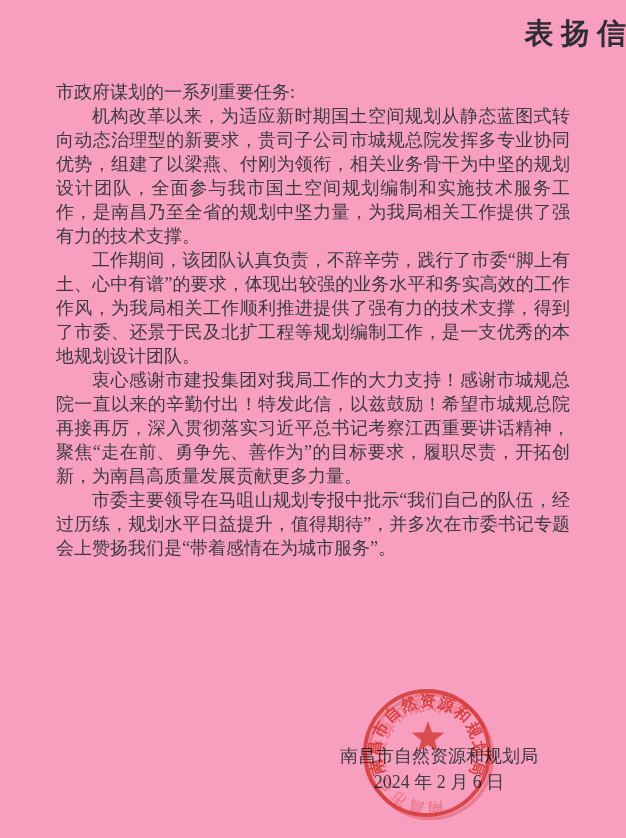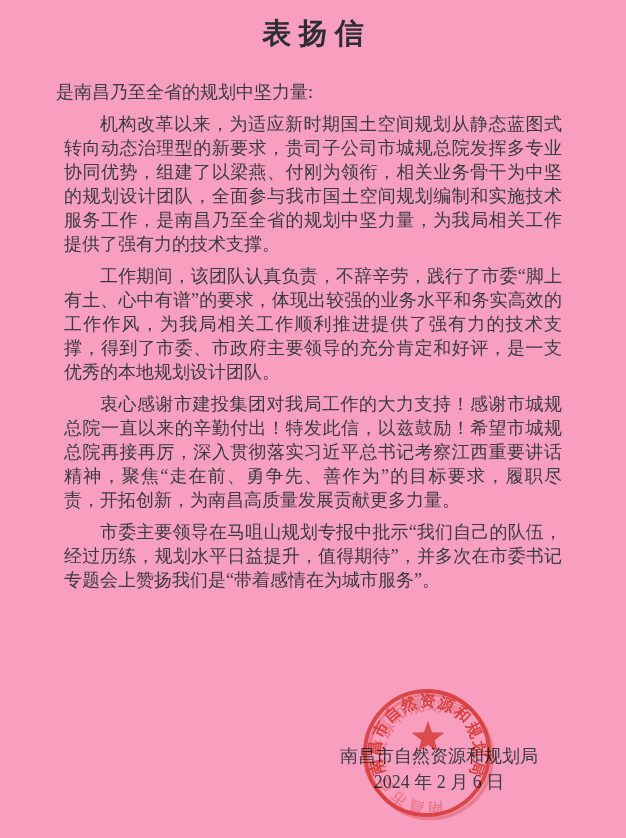--- a/index.html
+++ b/index.html
@@ -11,40 +11,40 @@
   }
   .page {
     position: relative;
     width: 626px; height: 838px;
     background: #f89fc0;
   }
   .title {
     position: absolute;
     top: 16px; left: 0; right: 0;
     margin: 0;
-    text-align: center;
+    text-align: right;
     font-size: 29px;
     font-weight: bold;
     color: #2e2d33;
     line-height: 34px;
   }
   .content {
     position: absolute;
     top: 80px;
     left: 56px;
     width: 514px;
     font-size: 18px;
     line-height: 24px;
     color: #3b3a40;
     text-align: justify;
     text-align-last: left;
   }
   .salutation { margin: 0; }
   .para {
-    margin: 8px;
+    margin: 0;
     text-indent: 2em;
   }
   .signature-block {
     position: absolute;
     top: 743px;
     left: 333px;
     width: 212px;
     text-align: center;
     font-size: 18px;
     line-height: 26px;
@@ -65,23 +65,23 @@
   .seal svg { display: block; width: 138px; height: 138px; }
 </style>
 </head>
 <body>
 
 <div class="page">
 
   <h1 class="title">表 扬 信</h1>
 
   <div class="content">
-    <p class="salutation">是南昌乃至全省的规划中坚力量:</p>
+    <p class="salutation">市政府谋划的一系列重要任务:</p>
     <p class="para">机构改革以来，为适应新时期国土空间规划从静态蓝图式转向动态治理型的新要求，贵司子公司市城规总院发挥多专业协同优势，组建了以梁燕、付刚为领衔，相关业务骨干为中坚的规划设计团队，全面参与我市国土空间规划编制和实施技术服务工作，是南昌乃至全省的规划中坚力量，为我局相关工作提供了强有力的技术支撑。</p>
-    <p class="para">工作期间，该团队认真负责，不辞辛劳，践行了市委“脚上有土、心中有谱”的要求，体现出较强的业务水平和务实高效的工作作风，为我局相关工作顺利推进提供了强有力的技术支撑，得到了市委、市政府主要领导的充分肯定和好评，是一支优秀的本地规划设计团队。</p>
+    <p class="para">工作期间，该团队认真负责，不辞辛劳，践行了市委“脚上有土、心中有谱”的要求，体现出较强的业务水平和务实高效的工作作风，为我局相关工作顺利推进提供了强有力的技术支撑，得到了市委、还景于民及北扩工程等规划编制工作，是一支优秀的本地规划设计团队。</p>
     <p class="para">衷心感谢市建投集团对我局工作的大力支持！感谢市城规总院一直以来的辛勤付出！特发此信，以兹鼓励！希望市城规总院再接再厉，深入贯彻落实习近平总书记考察江西重要讲话精神，聚焦“走在前、勇争先、善作为”的目标要求，履职尽责，开拓创新，为南昌高质量发展贡献更多力量。</p>
     <p class="para">市委主要领导在马咀山规划专报中批示“我们自己的队伍，经过历练，规划水平日益提升，值得期待”，并多次在市委书记专题会上赞扬我们是“带着感情在为城市服务”。</p>
   </div>
 
   <div class="signature-block">
     <div>南昌市自然资源和规划局</div>
     <div>2024 年 2 月 6 日</div>
   </div>
 
   <div class="seal">

